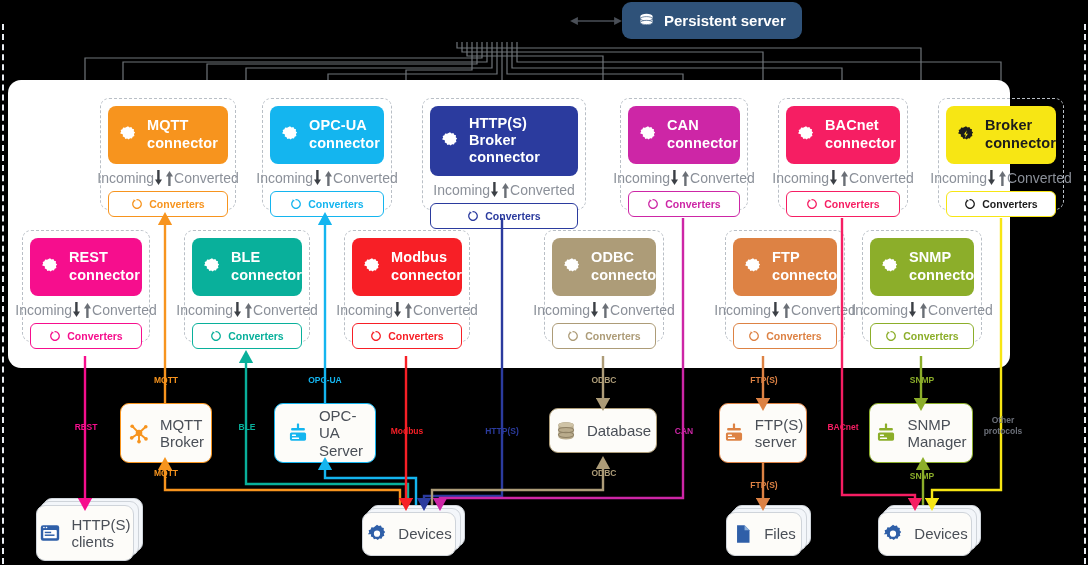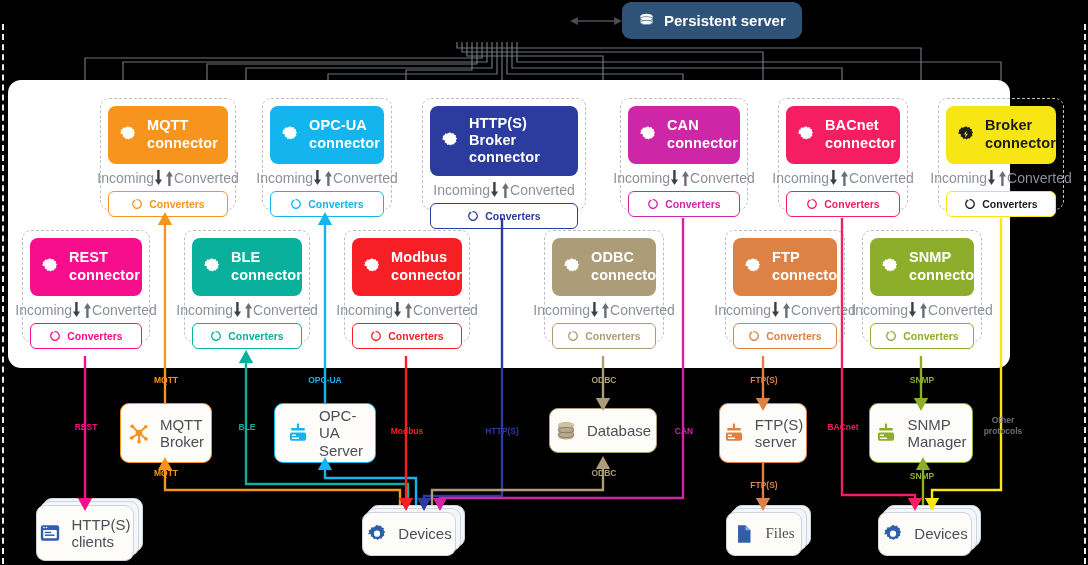--- a/index.html
+++ b/index.html
@@ -644,21 +644,21 @@
       <div class="ext stack" style="left: 362px; top: 512px; width: 94px; height: 44px;">
         <div class="card" style="border-color:#cfd4da;color:#cfd4da;">
           <svg class="eico" viewBox="0 0 24 24">
             <path fill="#2f5fa8" d="M12 1.8l2 1.4 2.3-.6.9 2.2 2.3.7-.3 2.4 1.7 1.8-1.5 1.9.6 2.3-2.2 1-.8 2.3-2.4-.3-1.8 1.7-1.9-1.5-2.3.6-1-2.2-2.3-.8.3-2.4L2 12.2l1.5-1.9-.6-2.3 2.2-1 .8-2.3 2.4.3z"></path>
             <circle cx="12" cy="11.6" r="3.4" fill="#fff"></circle>
           </svg>
           <div class="lbl">Devices</div>
         </div>
       </div>
       <div class="ext stack" style="left: 726px; top: 512px; width: 76px; height: 44px;">
-        <div class="card" style="border-color:#cfd4da;color:#cfd4da;font-family:Liberation Serif, serif;">
+        <div class="card" style="border-color:#cfd4da;color:#cfd4da;">
           <svg class="eico" viewBox="0 0 24 24">
             <path d="M5.5 2.4h8.2l5.4 5.4v13.8H5.5z" fill="#2f5fa8"></path>
             <path d="M13.7 2.4l5.4 5.4h-5.4z" fill="#8fb2dc"></path>
           </svg>
           <div class="lbl">Files</div>
         </div>
       </div>
       <div class="ext stack" style="left: 878px; top: 512px; width: 94px; height: 44px;">
         <div class="card" style="border-color:#cfd4da;color:#cfd4da;">
           <svg class="eico" viewBox="0 0 24 24">

